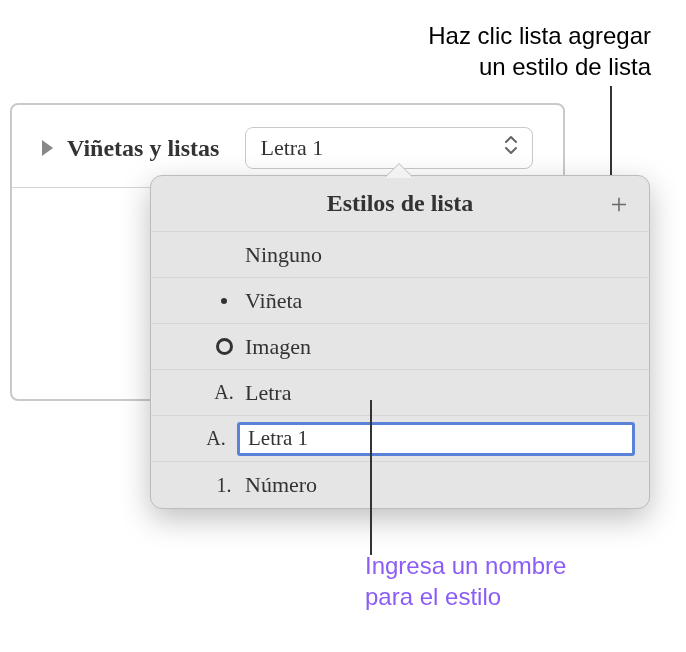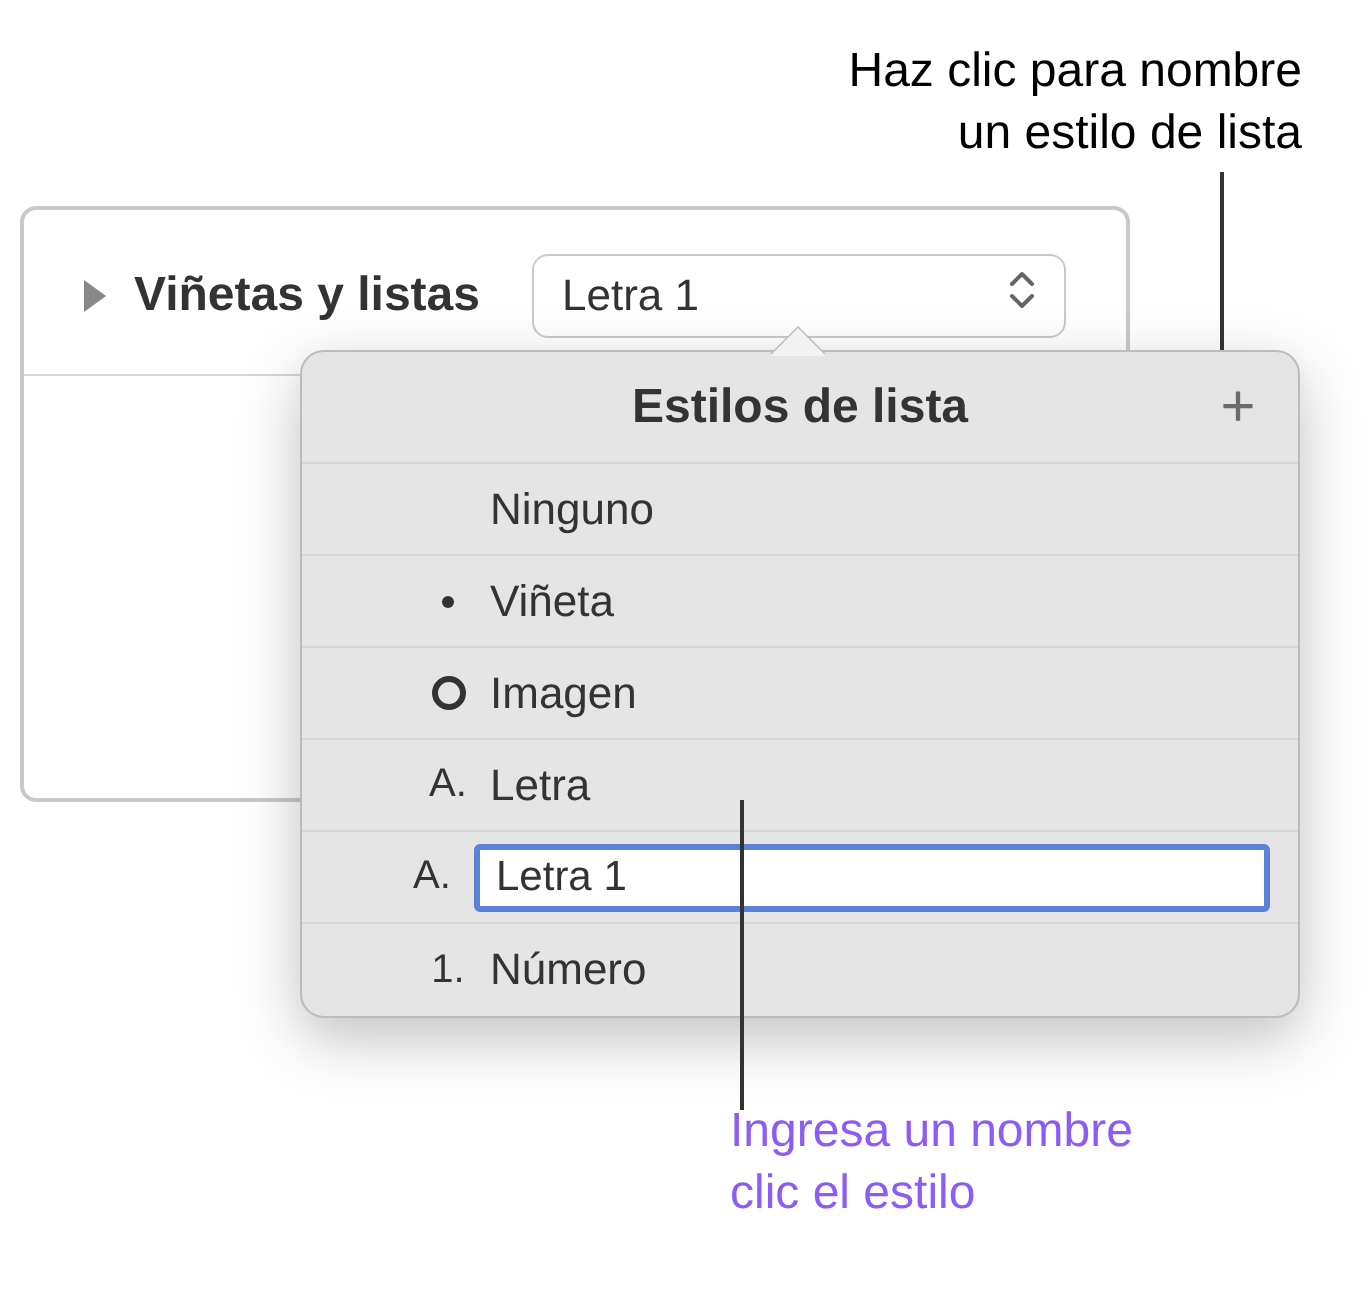--- a/index.html
+++ b/index.html
@@ -32,20 +32,21 @@
     .panel {
       position: absolute;
       top: 103px;
       left: 10px;
       width: 555px;
       height: 298px;
       border: 2px solid #c9c9c9;
       border-radius: 8px;
       background: #fff;
       overflow: visible;
+      font-family: Liberation Serif, serif;
     }
     .row-header {
       position: absolute;
       top: 22px;
       left: 30px;
       right: 30px;
       display: flex;
       align-items: center;
       gap: 10px;
     }
@@ -203,21 +204,21 @@
       left: 370px;
       width: 2px;
       height: 155px;
       background: #333;
     }
   </style>
 </head>
 <body>
 
 <div class="callout-top">
-  <div>Haz clic para nombre</div>
+  <div>Haz clic lista agregar</div>
   <div>un estilo de lista</div>
 </div>
 
 <div class="line-top"></div>
 
 <div class="panel">
   <div class="row-header">
     <div class="disclosure"></div>
     <div class="header-label">Viñetas y listas</div>
     <div class="dropdown">
@@ -278,14 +279,14 @@
       </div>
 
     </div>
   </div>
 </div>
 
 <div class="line-bottom"></div>
 
 <div class="callout-bottom">
   <div>Ingresa un nombre</div>
-  <div>clic el estilo</div>
+  <div>para el estilo</div>
 </div>
 
 </body></html>

